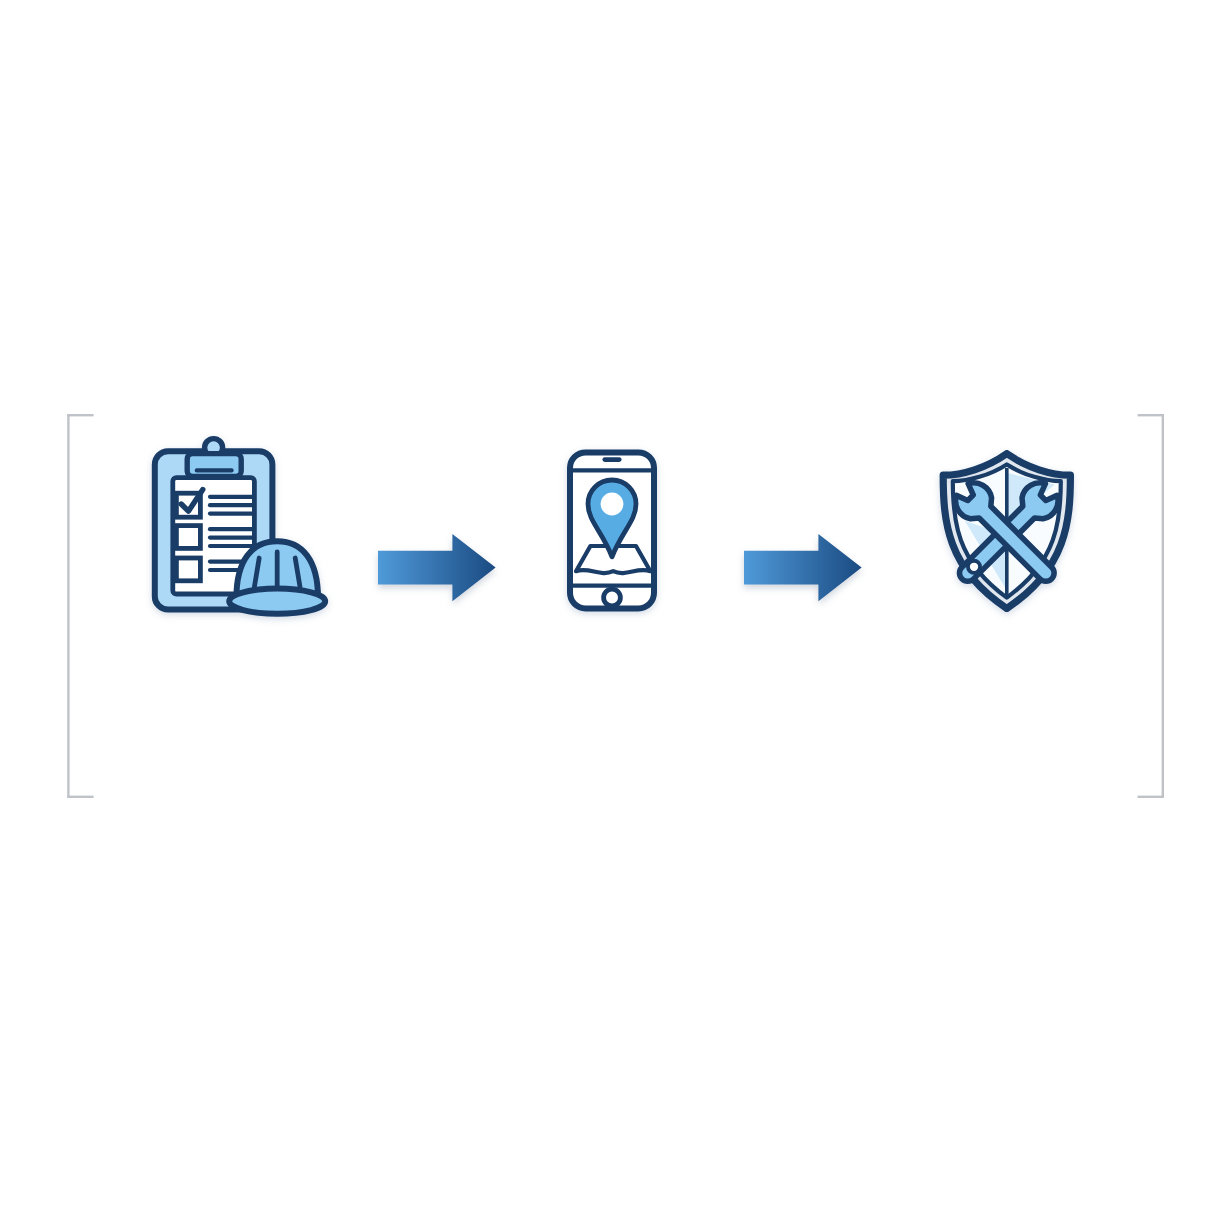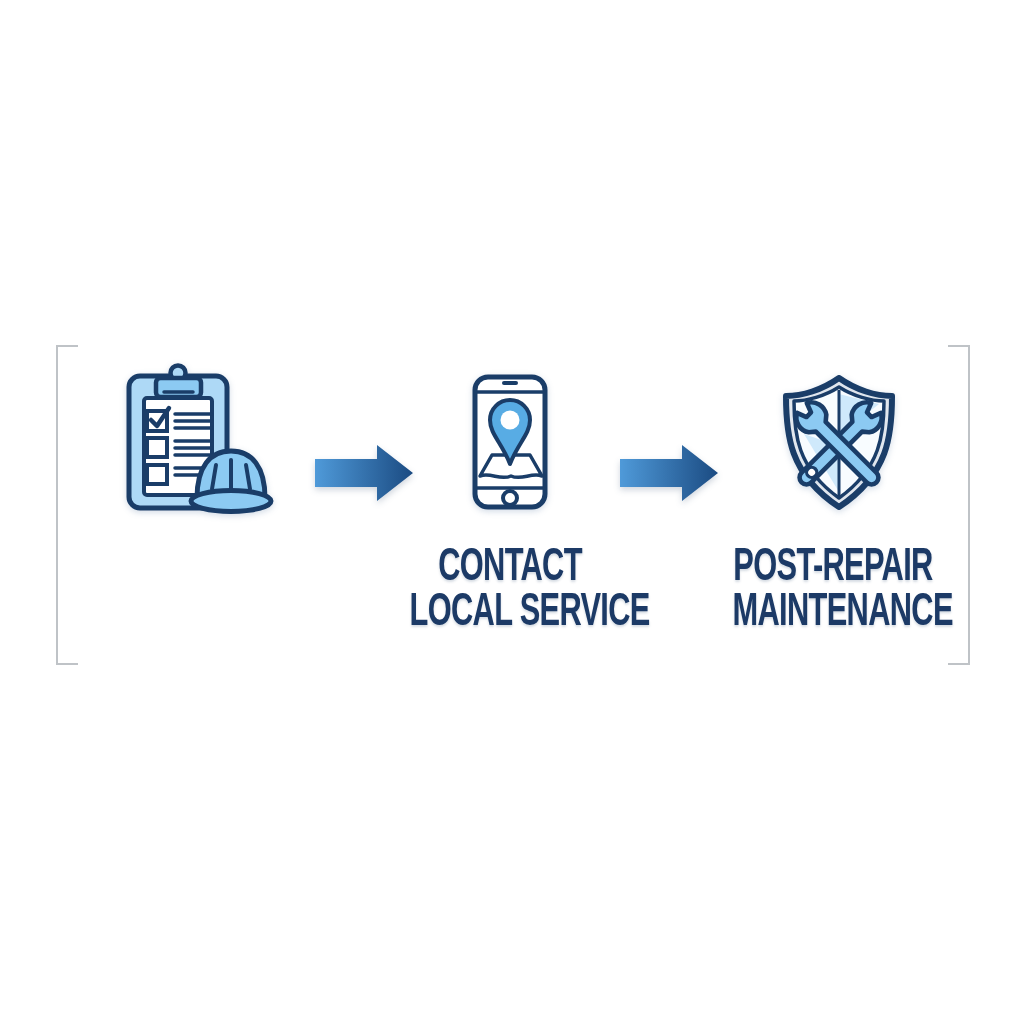--- a/index.html
+++ b/index.html
@@ -116,24 +116,20 @@
         <line x1="4" y1="114" x2="72" y2="114" class="st-navy" stroke-width="3.5"></line>
         <rect x="30" y="7" width="16" height="4" rx="2" class="f-navy"></rect>
         <circle cx="38" cy="124" r="7" class="f-white st-navy" stroke-width="4"></circle>
 
         <path d="M 8 102 L 20 81 L 58 81 L 70 102 C 59 98 50 107 39 102 C 28 107 19 98 8 102 Z" class="f-white st-navy" stroke-width="3.5" stroke-linejoin="round"></path>
 
         <path d="M 38 26 a 20 20 0 0 1 20 20 c 0 14 -12 23 -20 44 c -8 -21 -20 -30 -20 -44 a 20 20 0 0 1 20 -20 Z" class="f-pin st-navy" stroke-width="4" stroke-linejoin="round"></path>
         <circle cx="38" cy="46" r="9.5" class="f-white"></circle>
       </svg>
     </div>
-    <div class="label">
-      <span>CONTACT</span>
-      <span>LOCAL SERVICE</span>
-    </div>
   </div>
 
   <div class="arrow arrow2">
     <svg width="100" height="60" viewBox="0 0 100 60">
       <polygon points="0,16 62,16 62,2 98,30 62,58 62,44 0,44" fill="url(#arrow-grad)"></polygon>
     </svg>
   </div>
 
   <div class="step step3">
     <div class="icon-box">
@@ -149,19 +145,15 @@
         <g transform="translate(61,71) rotate(-45) scale(0.92)">
           <path d="M -50 -7.5 L 28 -7.5 L 33 -13.5 A 16.5 16.5 0 0 1 57 -7.5 L 46.5 -3.5 L 46.5 3.5 L 57 7.5 A 16.5 16.5 0 0 1 33 13.5 L 28 7.5 L -50 7.5 A 7.5 7.5 0 0 1 -50 -7.5 Z" class="f-blue st-navy" stroke-width="5" stroke-linejoin="round"></path>
           <circle cx="-42" cy="0" r="5.5" class="f-white st-navy" stroke-width="3.5"></circle>
         </g>
 
         <g transform="translate(61,71) rotate(-135) scale(0.92)">
           <path d="M -50 -7.5 L 28 -7.5 L 33 -13.5 A 16.5 16.5 0 0 1 57 -7.5 L 46.5 -3.5 L 46.5 3.5 L 57 7.5 A 16.5 16.5 0 0 1 33 13.5 L 28 7.5 L -50 7.5 A 7.5 7.5 0 0 1 -50 -7.5 Z" class="f-blue st-navy" stroke-width="5" stroke-linejoin="round"></path>
         </g>
       </svg>
     </div>
-    <div class="label">
-      <span>POST-REPAIR</span>
-      <span>MAINTENANCE</span>
-    </div>
   </div>
 
 </div>
 
 </body></html>

